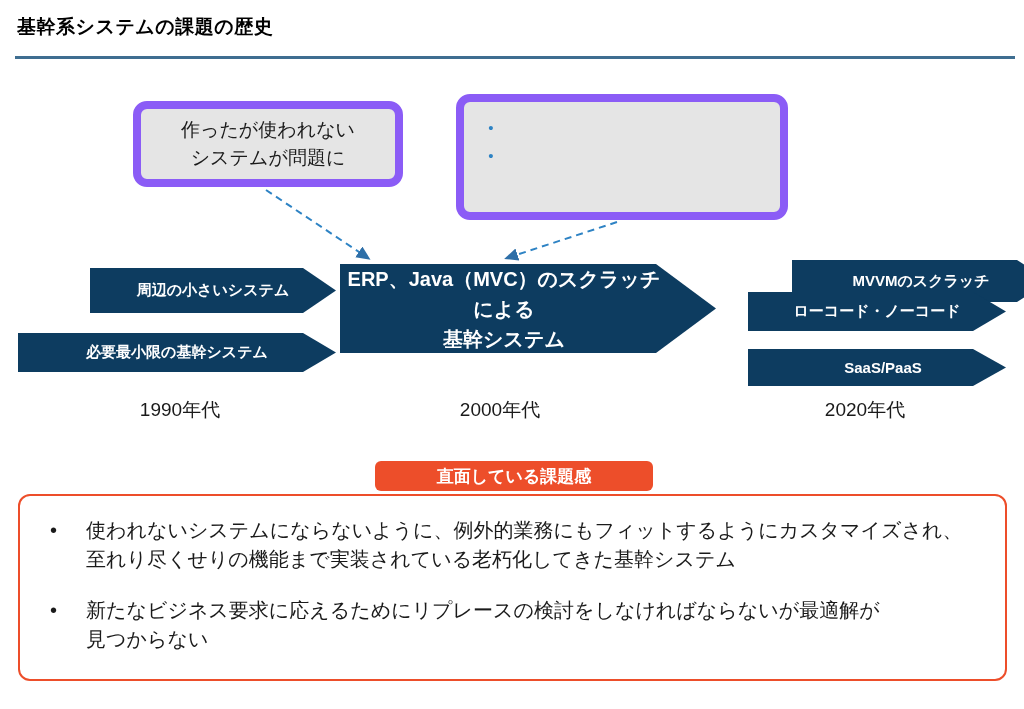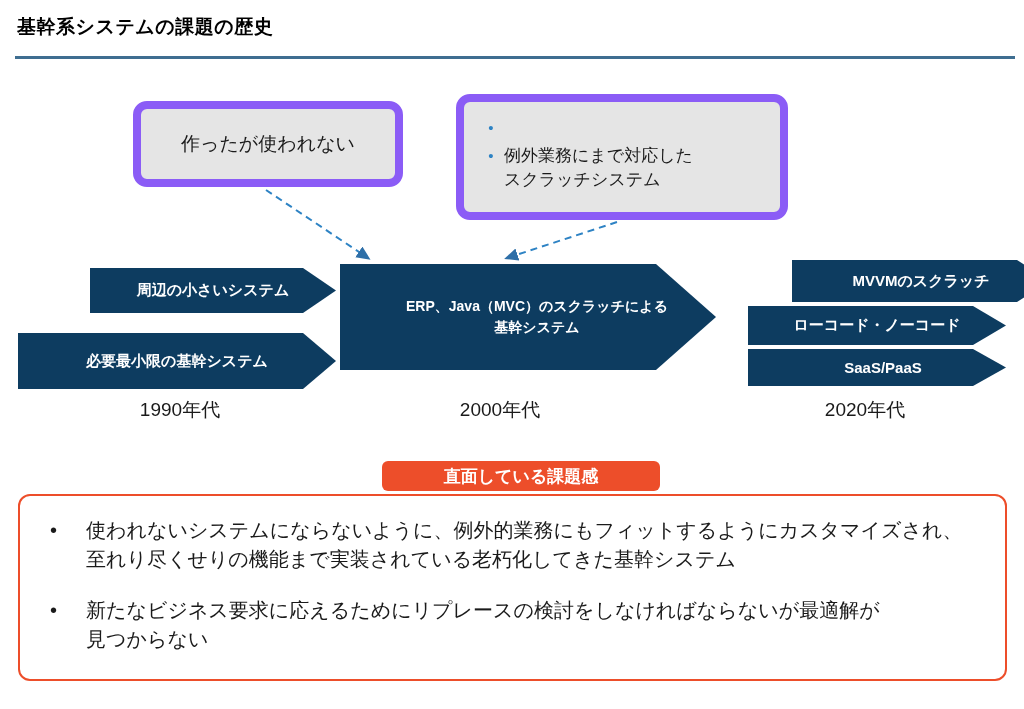--- a/index.html
+++ b/index.html
@@ -116,43 +116,42 @@
     left: 90px;
     top: 268px;
     width: 246px;
     height: 45px;
     text-align: right;
   }
   #chev-minimal {
     left: 18px;
     top: 333px;
     width: 318px;
-    height: 56px;
+    height: 39px;
   }
   #chev-core {
     left: 340px;
     top: 264px;
     width: 376px;
-    height: 106px;
-    font-size: 14px;
+    height: 89px;
+    font-size: 20px;
     line-height: 1.5;
     clip-path: polygon(0 0, calc(100% - 60px) 0, 100% 50%, calc(100% - 60px) 100%, 0 100%);
     padding-right: 48px;
-    justify-content: flex-end;
   }
   #chev-mvvm {
     left: 748px;
     top: 260px;
     width: 258px;
     height: 42px;
     margin-left: 44px;
   }
   #chev-lowcode {
     left: 748px;
-    top: 306px;
+    top: 292px;
     width: 258px;
     height: 39px;
   }
   #chev-saas {
     left: 748px;
     top: 349px;
     width: 258px;
     height: 37px;
     padding-left: 12px;
   }
@@ -177,21 +176,20 @@
     width: 278px;
     height: 30px;
     background: #ed4e2a;
     border-radius: 6px;
     display: flex;
     align-items: center;
     justify-content: center;
     color: #ffffff;
     font-size: 17px;
     font-weight: bold;
-    margin-left: 7px;
   }
 
   
   #issue-box {
     position: absolute;
     left: 18px;
     top: 494px;
     width: 989px;
     height: 187px;
     box-sizing: border-box;
@@ -232,31 +230,30 @@
       <path d="M0,0 L7,3.2 L0,6.4 z" fill="#2e6fa8"></path>
     </marker>
   </defs>
   <line x1="266" y1="190" x2="368" y2="258" stroke="#2e83c4" stroke-width="2" stroke-dasharray="7,5" marker-end="url(#arrowhead-blue)"></line>
   <line x1="617" y1="222" x2="507" y2="258" stroke="#2e83c4" stroke-width="2" stroke-dasharray="7,5" marker-end="url(#arrowhead-blue)"></line>
 </svg>
 
 <div class="callout" id="callout-unused">
   <div class="callout-text">
     <div>作ったが使われない</div>
+    <div>システムが問題に</div>
   </div>
 </div>
 
 <div class="callout" id="callout-custom">
   <div class="bullet-row">
     <span class="bullet-dot">•</span>
   </div>
   <div class="bullet-row">
     <span class="bullet-dot">•</span>
-    <span class="bullet-text" style="white-space:pre-line">例外業務にまで対応した
-スクラッチシステム</span>
   </div>
 </div>
 
 <div class="chevron chev-sm" id="chev-peripheral">
   <span>周辺の小さいシステム</span>
 </div>
 <div class="chevron chev-sm" id="chev-minimal">
   <span>必要最小限の基幹システム</span>
 </div>
 <div class="chevron" id="chev-core">

